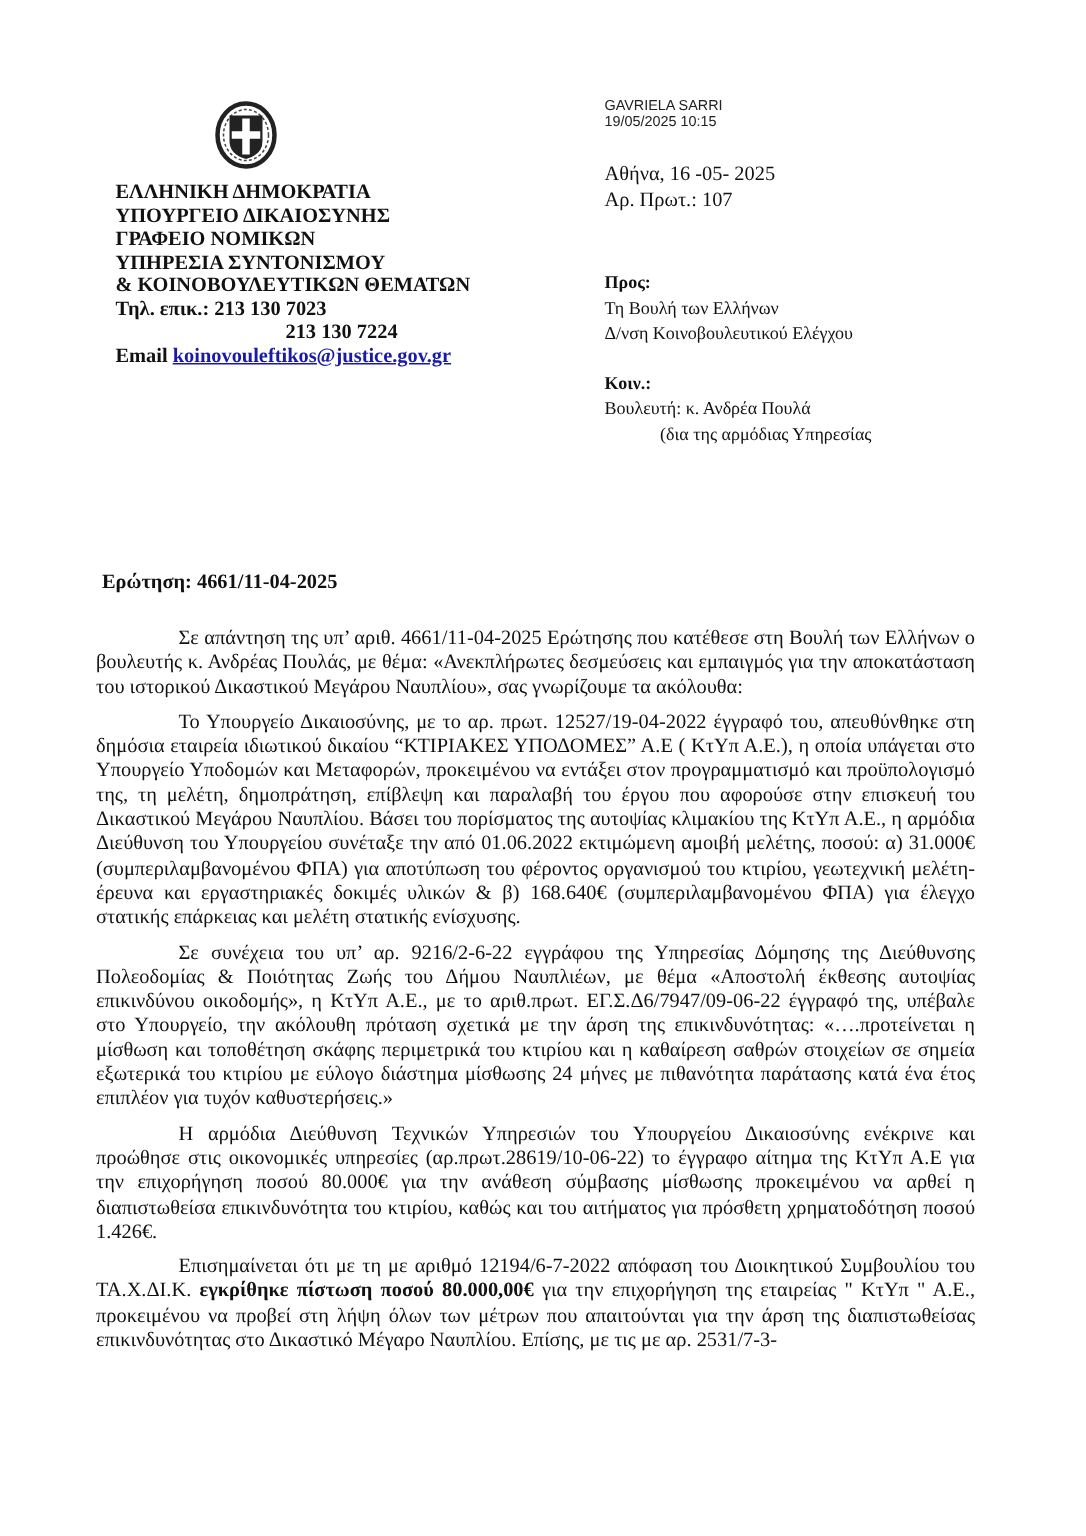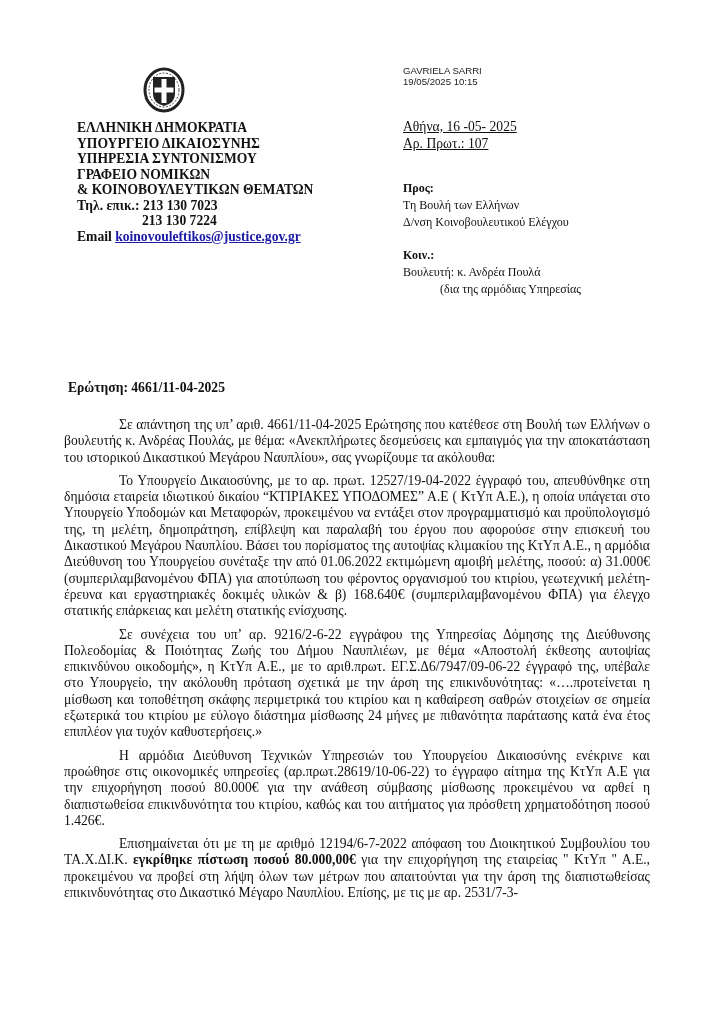--- a/index.html
+++ b/index.html
@@ -4,26 +4,26 @@
 <style>
   html, body { margin: 0; padding: 0; background: #ffffff; }
   body { width: 724px; height: 1024px; position: relative; overflow: hidden;
          font-family: "Liberation Serif", serif; color: #111; }
   .page { position: absolute; left: 0; top: 0; width: 724px; height: 1024px; background: #fff; }
 
   
   .emblem { position: absolute; left: 142px; top: 66px; width: 44px; height: 48px; }
   .org { position: absolute; left: 77px; top: 120px; font-weight: bold; font-size: 13.6px; line-height: 15.5px; }
   .org div { white-space: nowrap; }
-  .org .phone2 { padding-left: 65px; }
+  .org .phone2 { padding-left: 65px; text-align: center; }
   .org a { color: #1a1aa6; text-decoration: underline; margin-top: 40px; }
 
   
   .stamp { position: absolute; left: 403px; top: 65px; font-family: "Liberation Sans", sans-serif; font-size: 9.6px; line-height: 11px; color: #222; }
-  .dateblk { position: absolute; left: 403px; top: 119px; font-size: 13.6px; line-height: 16.5px; text-decoration: underline; }
+  .dateblk { position: absolute; left: 403px; top: 108px; font-size: 13.6px; line-height: 16.5px; }
   .recipients { position: absolute; left: 403px; top: 180px; font-size: 12px; line-height: 16.8px; }
   .recipients .lbl { font-weight: bold; }
   .recipients .gap { height: 17px; }
   .recipients .ind1 { padding-left: 37px; text-align: right; }
   .recipients .ind2 { padding-left: 40px; }
 
   
   .question { position: absolute; left: 68px; top: 380px; font-weight: bold; font-size: 13.6px; }
   .body { position: absolute; left: 64px; top: 417px; width: 586px; font-size: 13.6px; line-height: 16.3px; text-align: justify; }
   .body p { margin: 0 0 7px 0; text-indent: 55px; }
@@ -38,22 +38,22 @@
     <ellipse cx="22" cy="24" rx="19" ry="21" fill="none" stroke="#222" stroke-width="3"></ellipse>
     <ellipse cx="22" cy="24" rx="15" ry="17" fill="none" stroke="#444" stroke-width="1" stroke-dasharray="2 1.5"></ellipse>
     <path d="M11 11 H33 V28 Q33 37 22 40 Q11 37 11 28 Z" fill="#222"></path>
     <rect x="19.5" y="13" width="5" height="24" fill="#fff"></rect>
     <rect x="12.5" y="21.5" width="19" height="5" fill="#fff"></rect>
   </svg>
 
   <div class="org">
     <div>ΕΛΛΗΝΙΚΗ ΔΗΜΟΚΡΑΤΙΑ</div>
     <div>ΥΠΟΥΡΓΕΙΟ ΔΙΚΑΙΟΣΥΝΗΣ</div>
+    <div>ΓΡΑΦΕΙΟ ΝΟΜΙΚΩΝ</div>
     <div>ΥΠΗΡΕΣΙΑ ΣΥΝΤΟΝΙΣΜΟΥ</div>
-    <div>ΓΡΑΦΕΙΟ ΝΟΜΙΚΩΝ</div>
     <div>&amp; ΚΟΙΝΟΒΟΥΛΕΥΤΙΚΩΝ ΘΕΜΑΤΩΝ</div>
     <div>Τηλ. επικ.: 213 130 7023</div>
     <div class="phone2">213 130 7224</div>
     <div><span>Email </span><a>koinovouleftikos@justice.gov.gr</a></div>
   </div>
 
   <div class="stamp">
     <div>GAVRIELA SARRI</div>
     <div>19/05/2025 10:15</div>
   </div>

